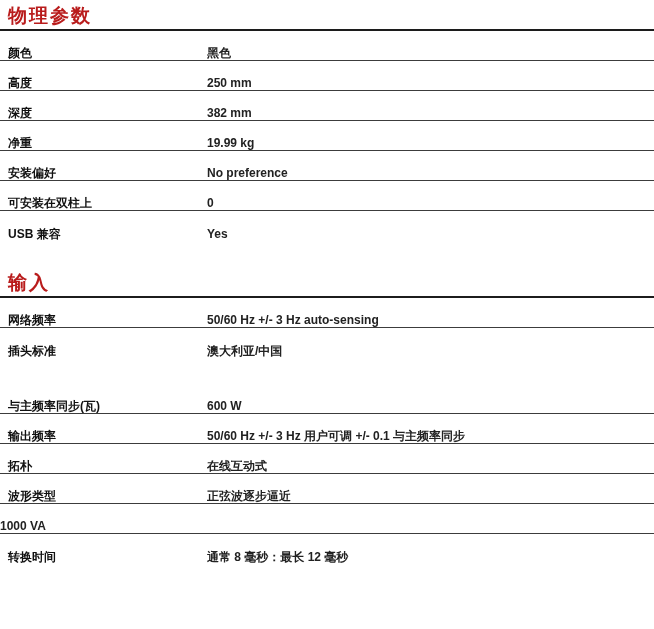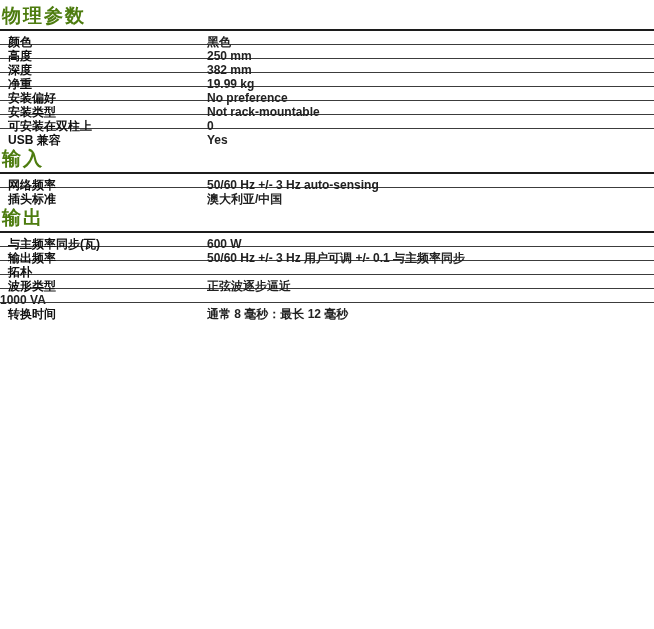--- a/index.html
+++ b/index.html
@@ -6,36 +6,36 @@
   body {
     width: 654px;
     height: 629px;
     overflow: hidden;
     background: #ffffff;
     font-family: "Liberation Sans", "DejaVu Sans", sans-serif;
     color: #1a1a1a;
   }
   .doc { width: 654px; }
   .spec-section { width: 654px; }
-  .spec-section + .spec-section { margin-top: 0; }
+  .spec-section + .spec-section { margin-top: 26px; }
   .section-title {
     margin: 0;
-    padding: 5px 0 3px 2px;
+    padding: 5px 0 3px 8px;
     font-size: 19px;
     font-weight: bold;
     line-height: 21px;
-    color: #4d7c0f;
+    color: #b91c1c;
     letter-spacing: 2px;
     border-bottom: 2px solid #1c1c1c;
     box-sizing: border-box;
   }
   .spec-row {
     display: flex;
-    align-items: center;
-    height: 14px;
+    align-items: flex-end;
+    height: 30px;
     box-sizing: border-box;
     padding-top: 8px;
     border-bottom: 1px solid #3c3c3c;
   }
   .spec-row:last-child { border-bottom: none; }
   .spec-label {
     flex: 0 0 207px;
     box-sizing: border-box;
     padding-left: 8px;
     font-size: 12px;
@@ -75,55 +75,51 @@
       </div>
       <div class="spec-row">
         <div class="spec-label">净重</div>
         <div class="spec-value">19.99 kg</div>
       </div>
       <div class="spec-row">
         <div class="spec-label">安装偏好</div>
         <div class="spec-value">No preference</div>
       </div>
       <div class="spec-row">
-        <div class="spec-label">安装类型</div>
-        <div class="spec-value">Not rack-mountable</div>
-      </div>
-      <div class="spec-row">
         <div class="spec-label">可安装在双柱上</div>
         <div class="spec-value">0</div>
       </div>
       <div class="spec-row">
         <div class="spec-label">USB 兼容</div>
         <div class="spec-value">Yes</div>
       </div>
     </section>
     <section class="spec-section">
       <h2 class="section-title">输入</h2>
       <div class="spec-row">
         <div class="spec-label">网络频率</div>
         <div class="spec-value">50/60 Hz +/- 3 Hz auto-sensing</div>
       </div>
       <div class="spec-row">
         <div class="spec-label">插头标准</div>
         <div class="spec-value">澳大利亚/中国</div>
       </div>
     </section>
     <section class="spec-section">
-      <h2 class="section-title">输出</h2>
       <div class="spec-row">
         <div class="spec-label">与主频率同步(瓦)</div>
         <div class="spec-value">600 W</div>
       </div>
       <div class="spec-row">
         <div class="spec-label">输出频率</div>
         <div class="spec-value">50/60 Hz +/- 3 Hz 用户可调 +/- 0.1 与主频率同步</div>
       </div>
       <div class="spec-row">
         <div class="spec-label">拓朴</div>
+        <div class="spec-value">在线互动式</div>
       </div>
       <div class="spec-row">
         <div class="spec-label">波形类型</div>
         <div class="spec-value">正弦波逐步逼近</div>
       </div>
       <div class="spec-row">
         <div class="spec-value">1000 VA</div>
       </div>
       <div class="spec-row">
         <div class="spec-label">转换时间</div>

